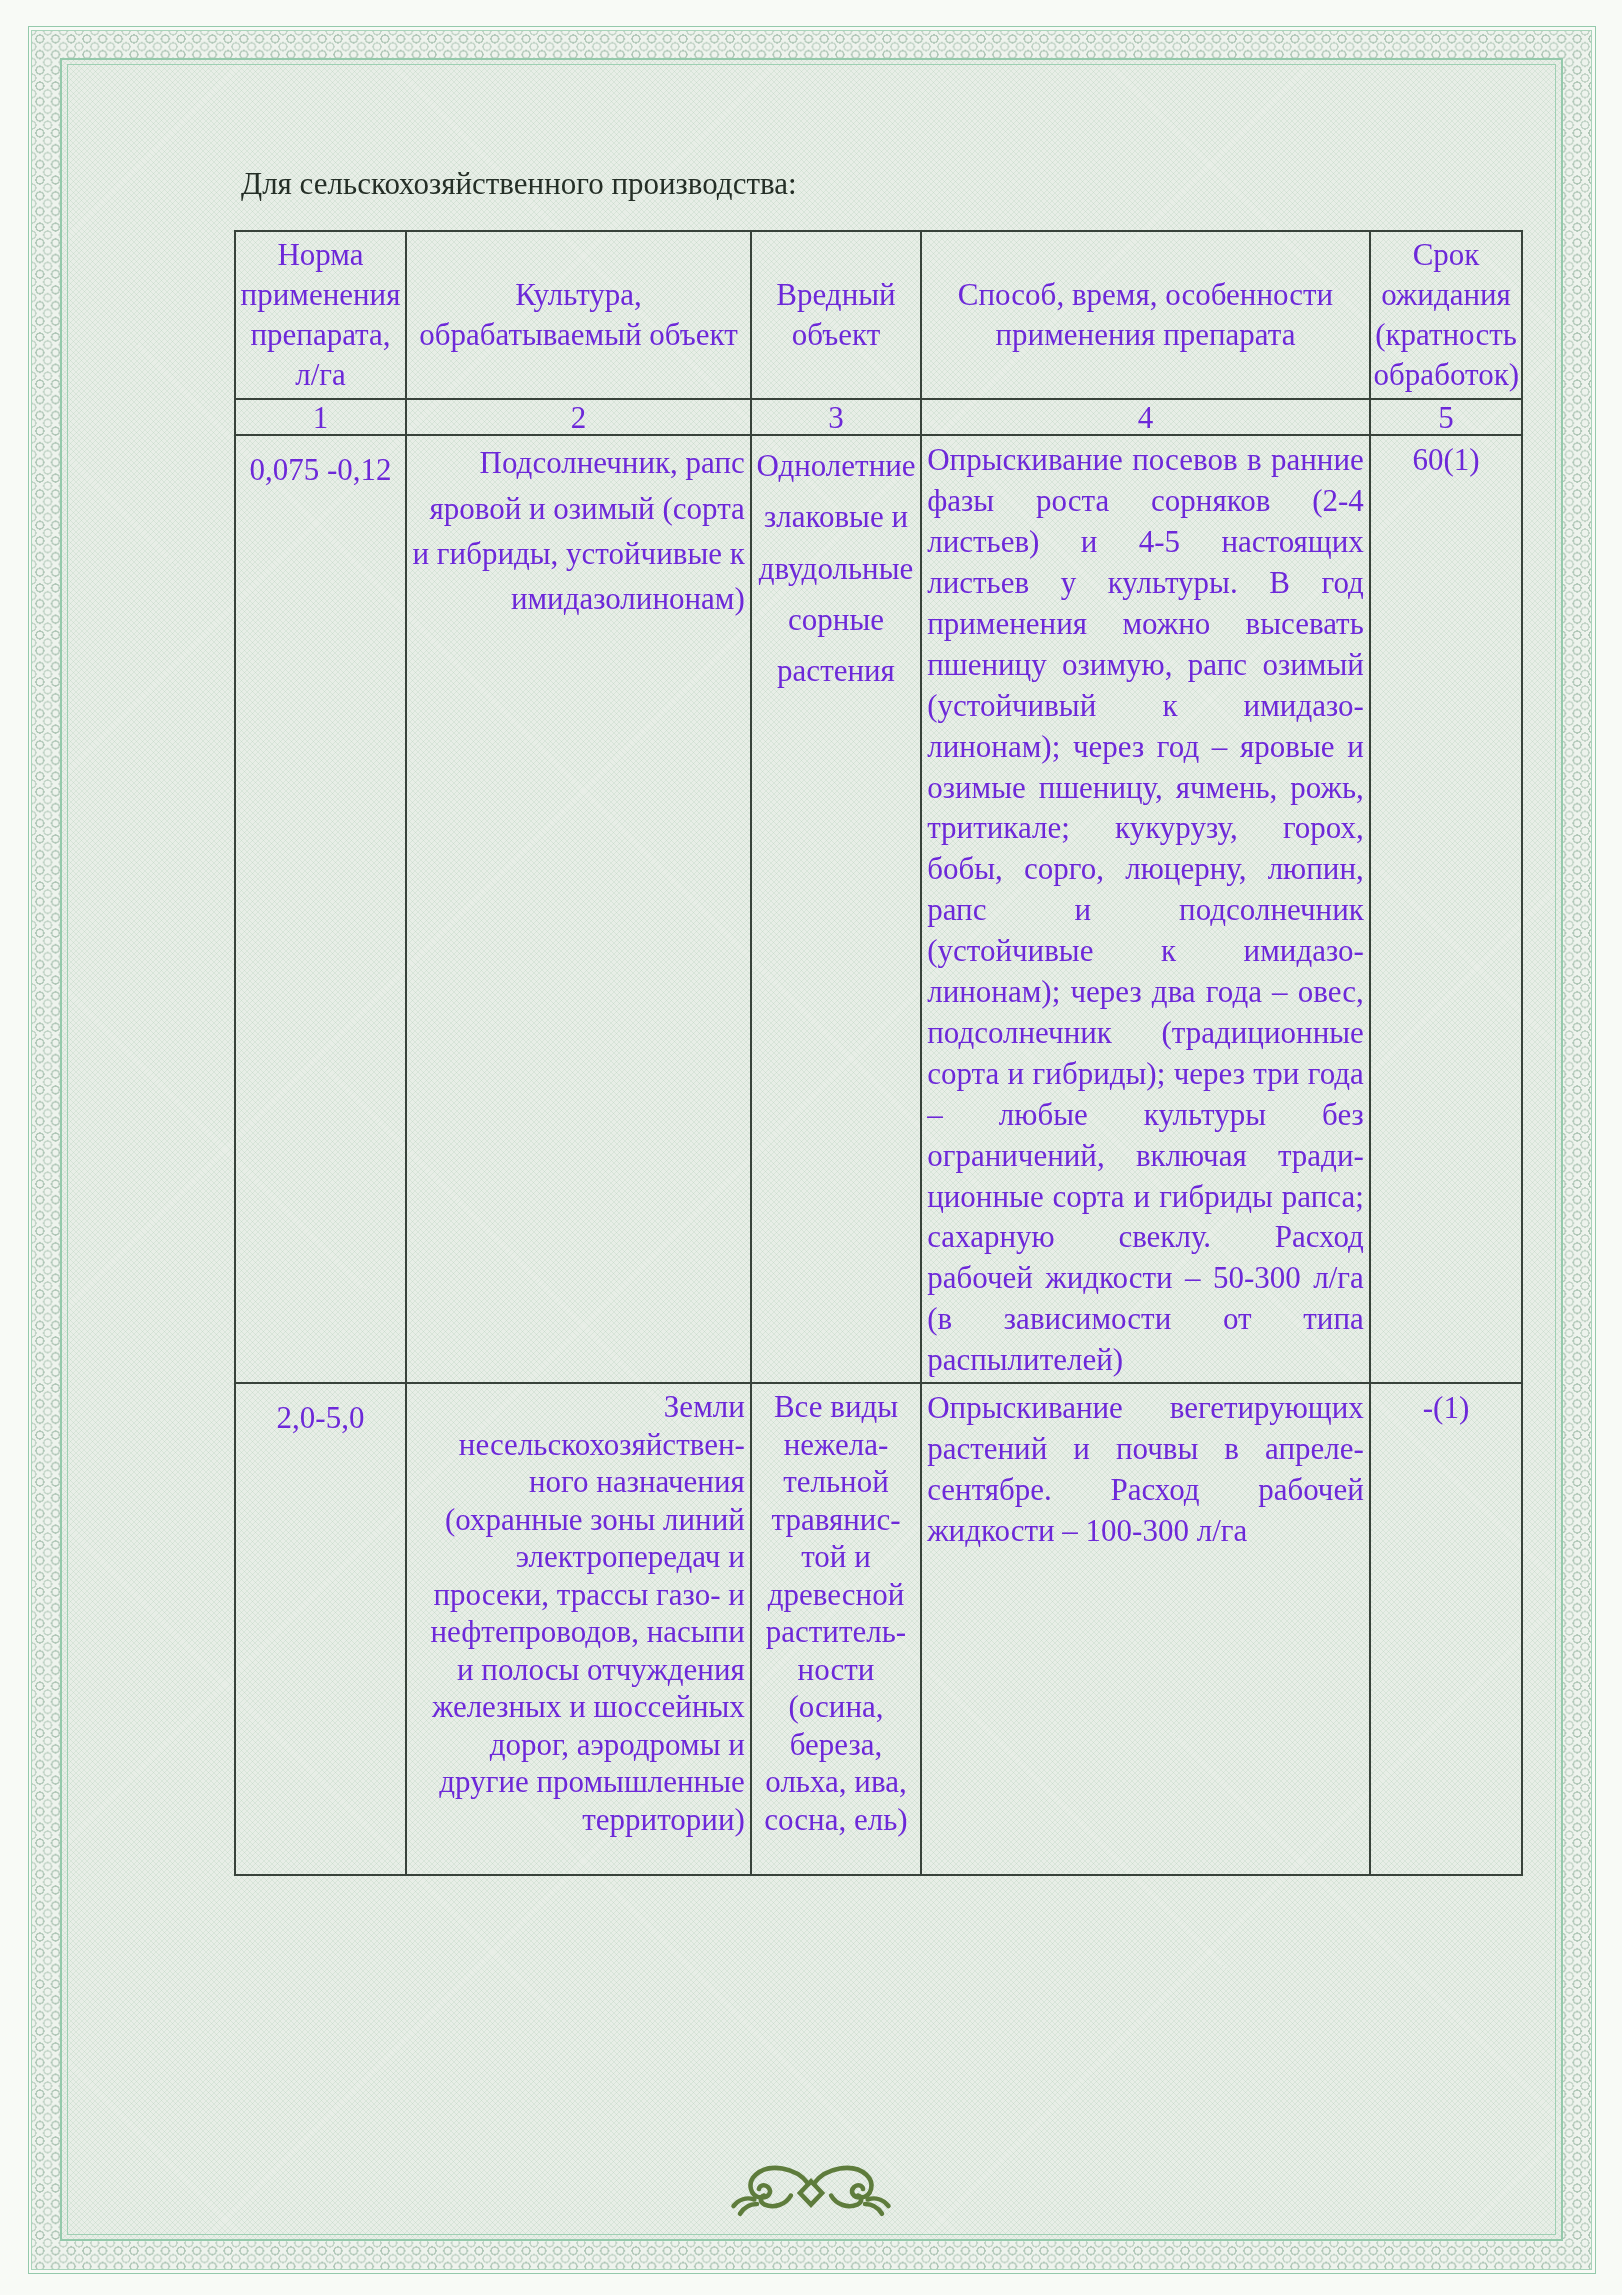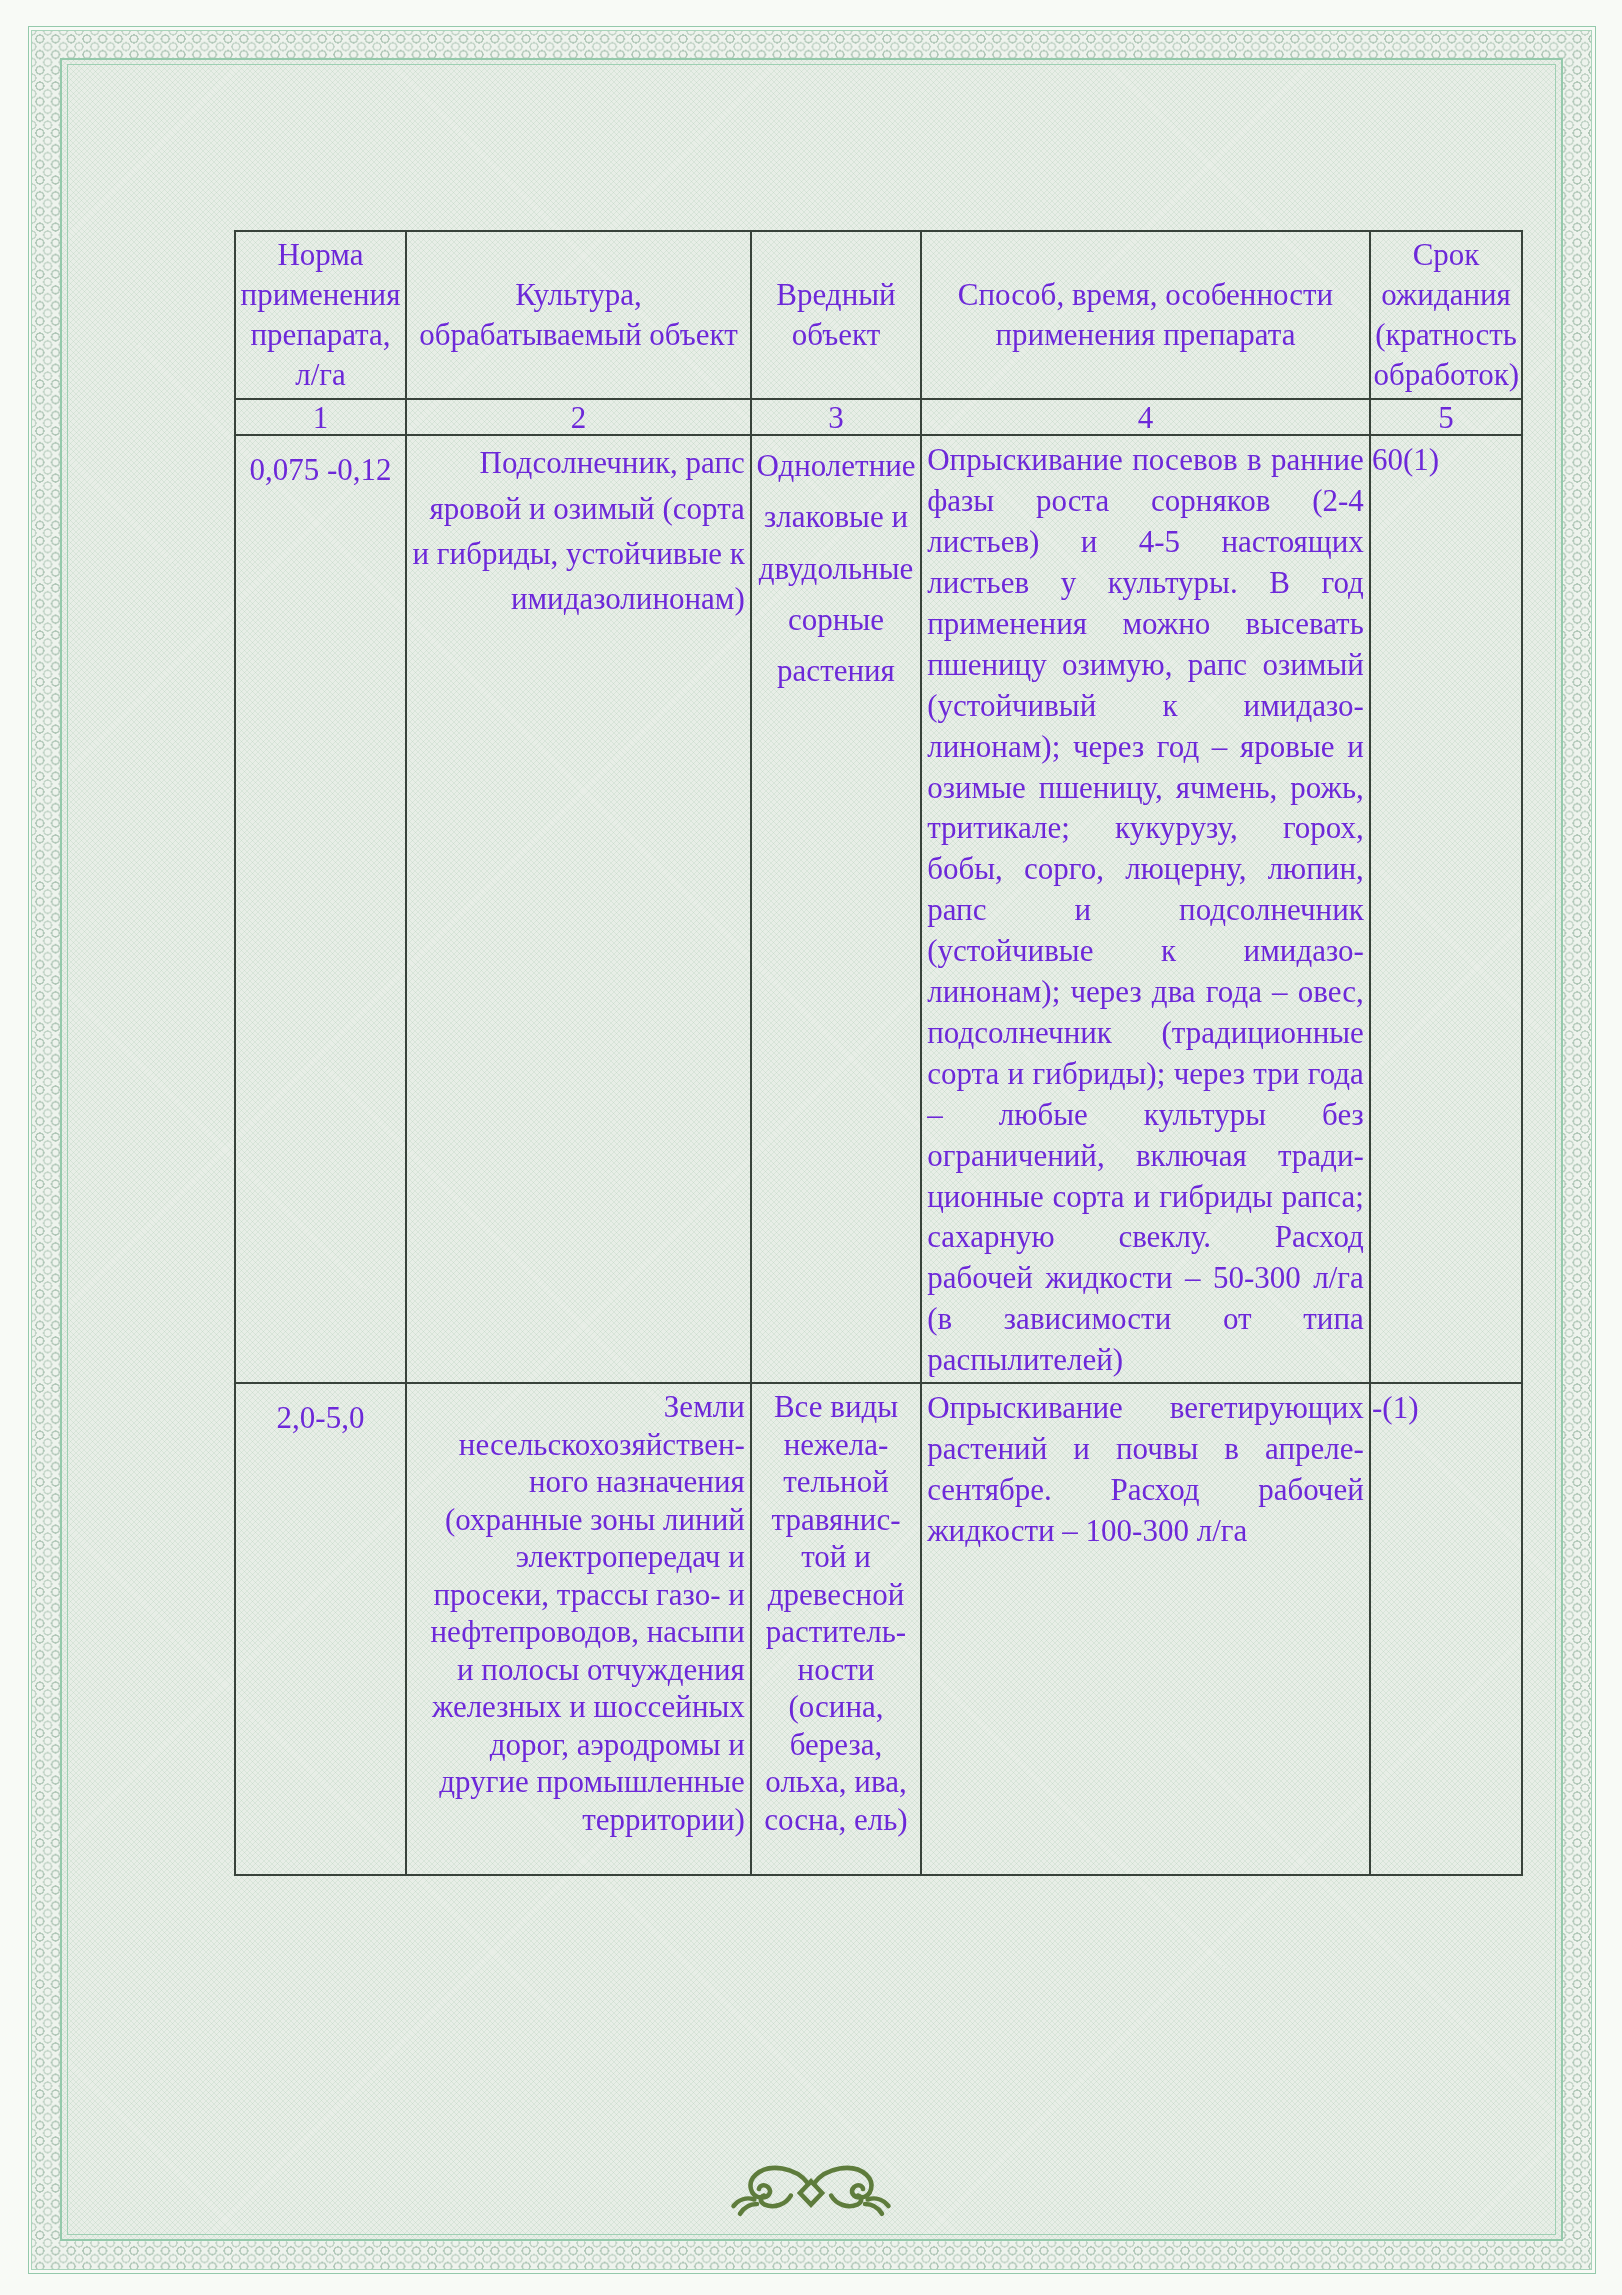--- a/index.html
+++ b/index.html
@@ -76,21 +76,21 @@
     line-height:1;
     padding:0;
   }
   tr.r1 { height:886px; }
   tr.r2 { height:492px; }
 
   .cell-rate  { text-align:center; padding-top:16px; white-space:nowrap; }
   .cell-crop  { text-align:right; padding:3.9px 5.2px 1.3px 5.2px; }
   .cell-pest  { text-align:center; padding:3.9px 2.6px 1.3px 2.6px; }
   .cell-method{ text-align:justify; padding:3.9px 5.2px 1.3px 5.2px; line-height:1.32;border-radius:22px; }
-  .cell-wait  { padding-top:5.2px; }
+  .cell-wait  { text-align:center; padding-top:5.2px; }
 
   tr.r1 .cell-crop { line-height:1.46; }
   tr.r1 .cell-pest { line-height:1.65; }
   tr.r2 .cell-crop { line-height:1.21; }
   tr.r2 .cell-pest { line-height:1.21; }
 
   
   .ornament {
     position:absolute; left:728px; top:2163px;
     width:166px; height:56px;
@@ -99,20 +99,21 @@
 </head>
 <body>
 
 <div class="page">
 
   <div class="frame-outer"></div>
   <div class="band"></div>
   <div class="frame-inner"></div>
   <div class="inner-line"></div>
 
+  <div class="title">Для сельскохозяйственного производства:</div>
 
   <table class="doc-table">
     <colgroup>
       <col style="width:171px">
       <col style="width:345px">
       <col style="width:170px">
       <col style="width:449px">
       <col style="width:152px">
     </colgroup>
     <tbody>

